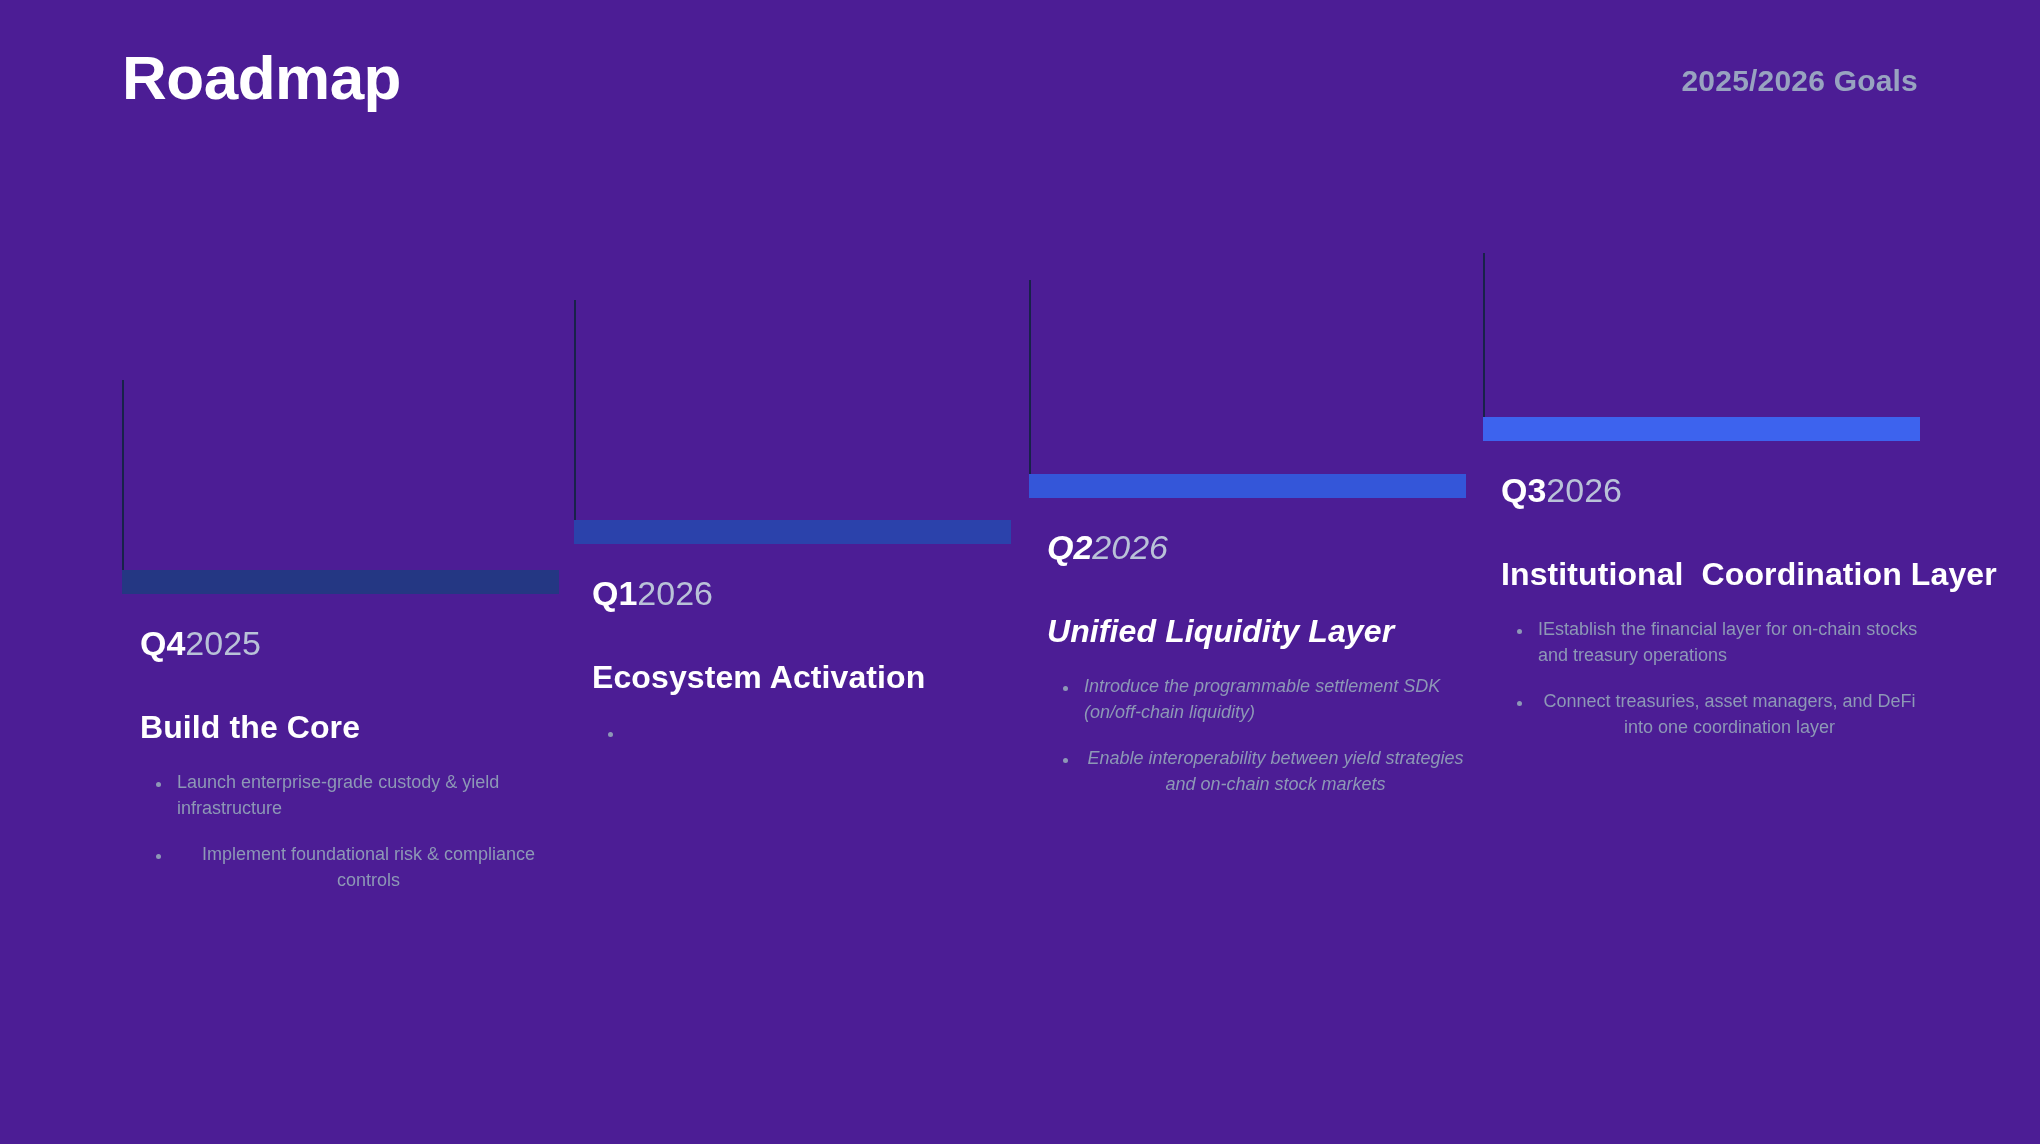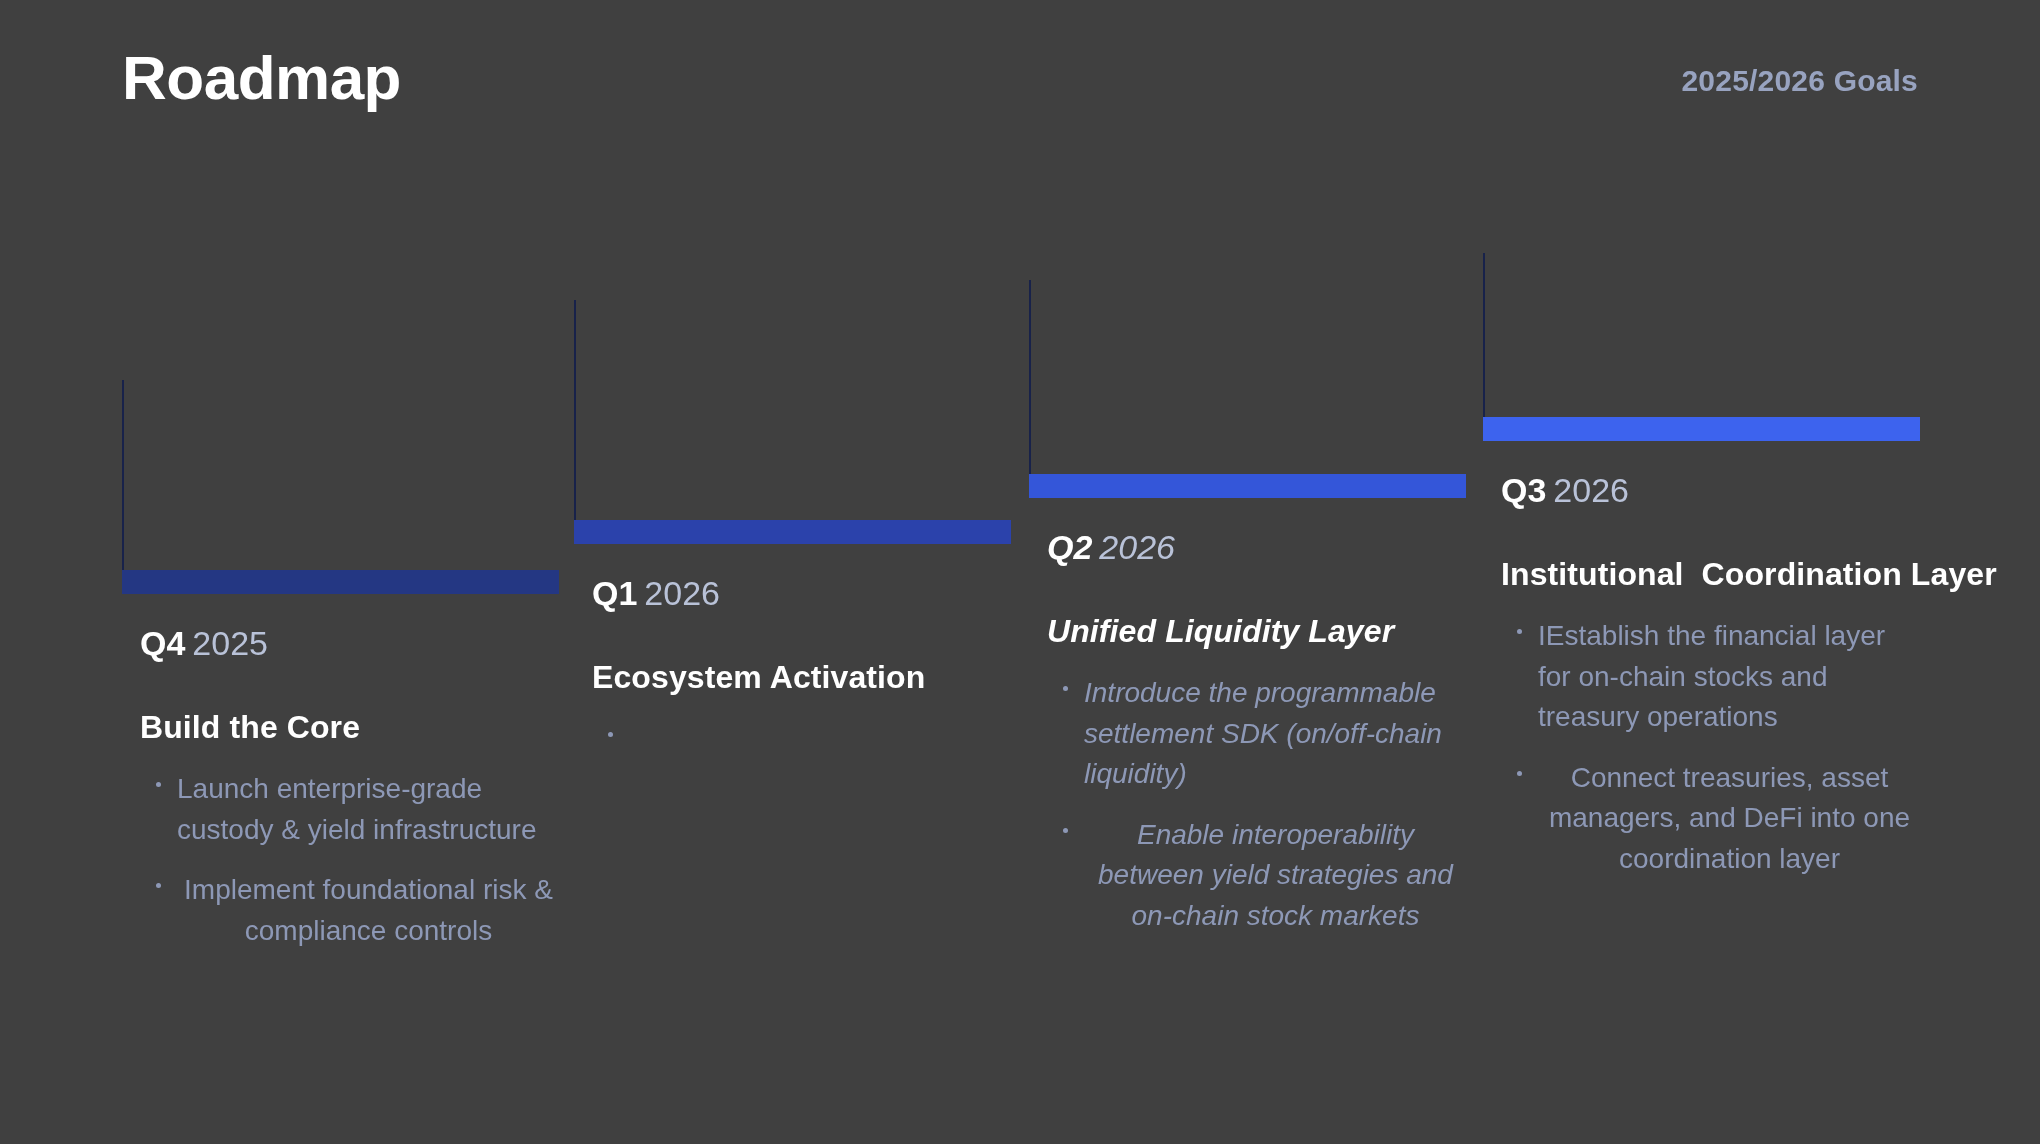--- a/index.html
+++ b/index.html
@@ -13,21 +13,21 @@
   body {
     background: #0a1133;
     font-family: "Liberation Sans", sans-serif;
     -webkit-font-smoothing: antialiased;
   }
 
   .slide {
     position: relative;
     width: 2040px;
     height: 1144px;
-    background: #404040;
+    background: #4c1d95;
   }
 
   
   .header {
     position: absolute;
     top: 0; left: 0;
     width: 2040px;
     height: 180px;
   }
 
@@ -92,42 +92,41 @@
     font-size: 34px;
     line-height: 1.15;
     color: #b9c2d8;
     font-weight: 400;
     white-space: nowrap;
     margin-bottom: 44px;
   }
   .quarter .q {
     color: #ffffff;
     font-weight: 700;
-    margin-right: 7px;
   }
 
   .card-heading {
     font-size: 32px;
     font-weight: 700;
     color: #ffffff;
     letter-spacing: 0.1px;
     line-height: 1.25;
     margin-bottom: 22px;
     white-space: pre;
   }
 
   .bullets {
     list-style: none;
     padding-left: 14px;
   }
 
   .bullets li {
     position: relative;
     padding-left: 23px;
-    font-size: 28px;
+    font-size: 18px;
     line-height: 1.45;
     color: #8d98b6;
     margin-bottom: 20px;
   }
   .bullets li:last-child { margin-bottom: 0; text-align: center; }
 
   .bullets li .dot {
     position: absolute;
     left: 2px;
     top: 13px;

